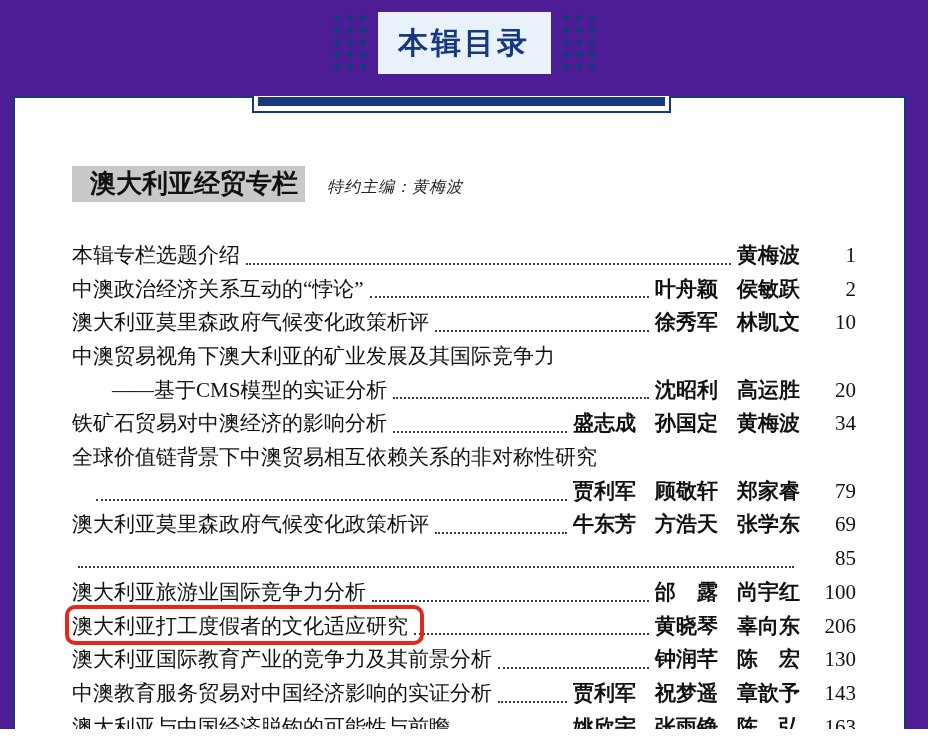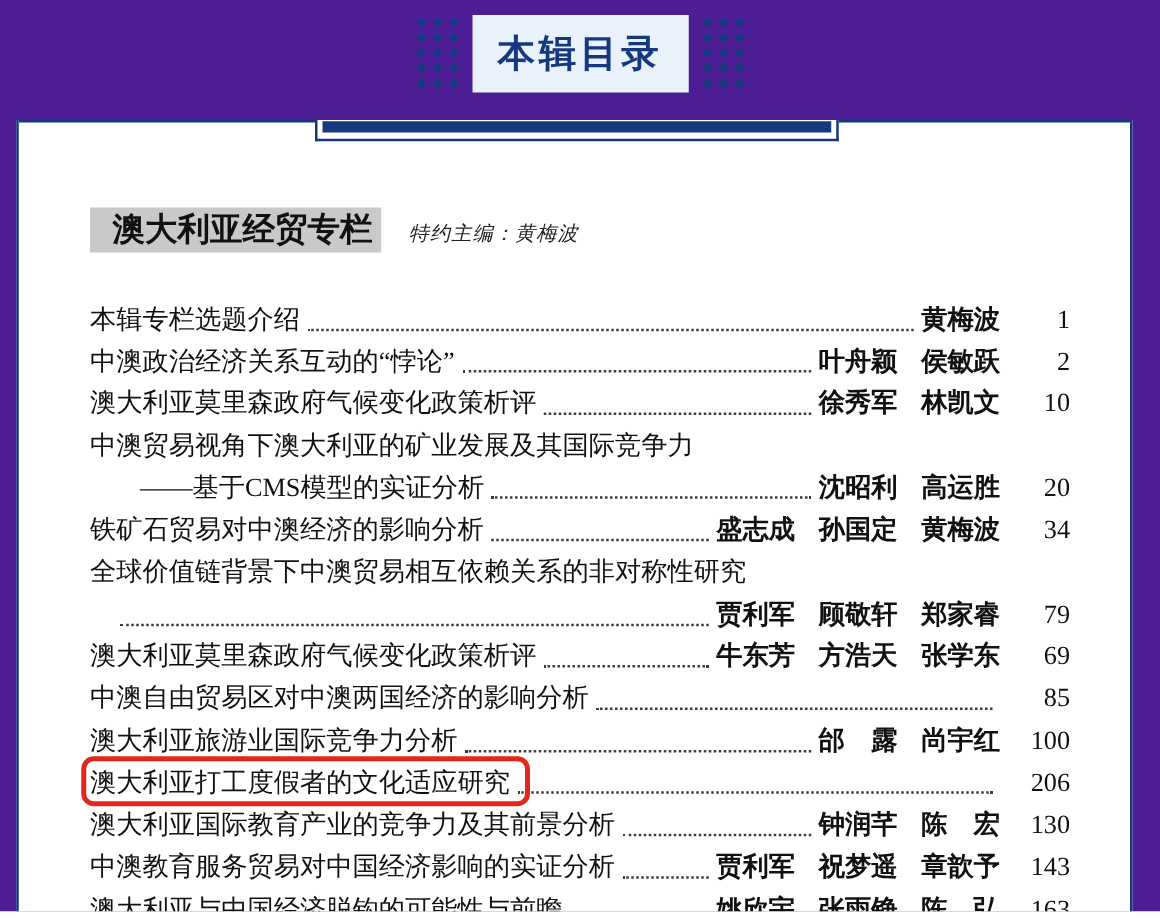--- a/index.html
+++ b/index.html
@@ -145,33 +145,33 @@
     <span class="authors"><span class="author">贾利军</span><span class="author">顾敬轩</span><span class="author">郑家睿</span></span>
     <span class="page-num">79</span>
   </div>
           <div class="row">
     <span class="title"><span class="title-text">澳大利亚莫里森政府气候变化政策析评</span></span>
     <span class="leader"></span>
     <span class="authors"><span class="author">牛东芳</span><span class="author">方浩天</span><span class="author">张学东</span></span>
     <span class="page-num">69</span>
   </div>
           <div class="row">
-    <span class="title"><span class="title-text">中澳自由贸易区对中澳两国经济的影响分析</span></span>
     <span class="leader"></span>
     <span class="page-num">85</span>
   </div>
           <div class="row">
     <span class="title"><span class="title-text">澳大利亚旅游业国际竞争力分析</span></span>
     <span class="leader"></span>
     <span class="authors"><span class="author">邰　露</span><span class="author">尚宇红</span></span>
     <span class="page-num">100</span>
   </div>
           <div class="row">
     <span class="title hl"><span class="red-outline"></span><span class="title-text">澳大利亚打工度假者的文化适应研究</span></span>
     <span class="leader"></span>
+    <span class="authors"><span class="author">黄晓琴</span><span class="author">辜向东</span></span>
     <span class="page-num">206</span>
   </div>
           <div class="row">
     <span class="title"><span class="title-text">澳大利亚国际教育产业的竞争力及其前景分析</span></span>
     <span class="leader"></span>
     <span class="authors"><span class="author">钟润芊</span><span class="author">陈　宏</span></span>
     <span class="page-num">130</span>
   </div>
           <div class="row">
     <span class="title"><span class="title-text">中澳教育服务贸易对中国经济影响的实证分析</span></span>

